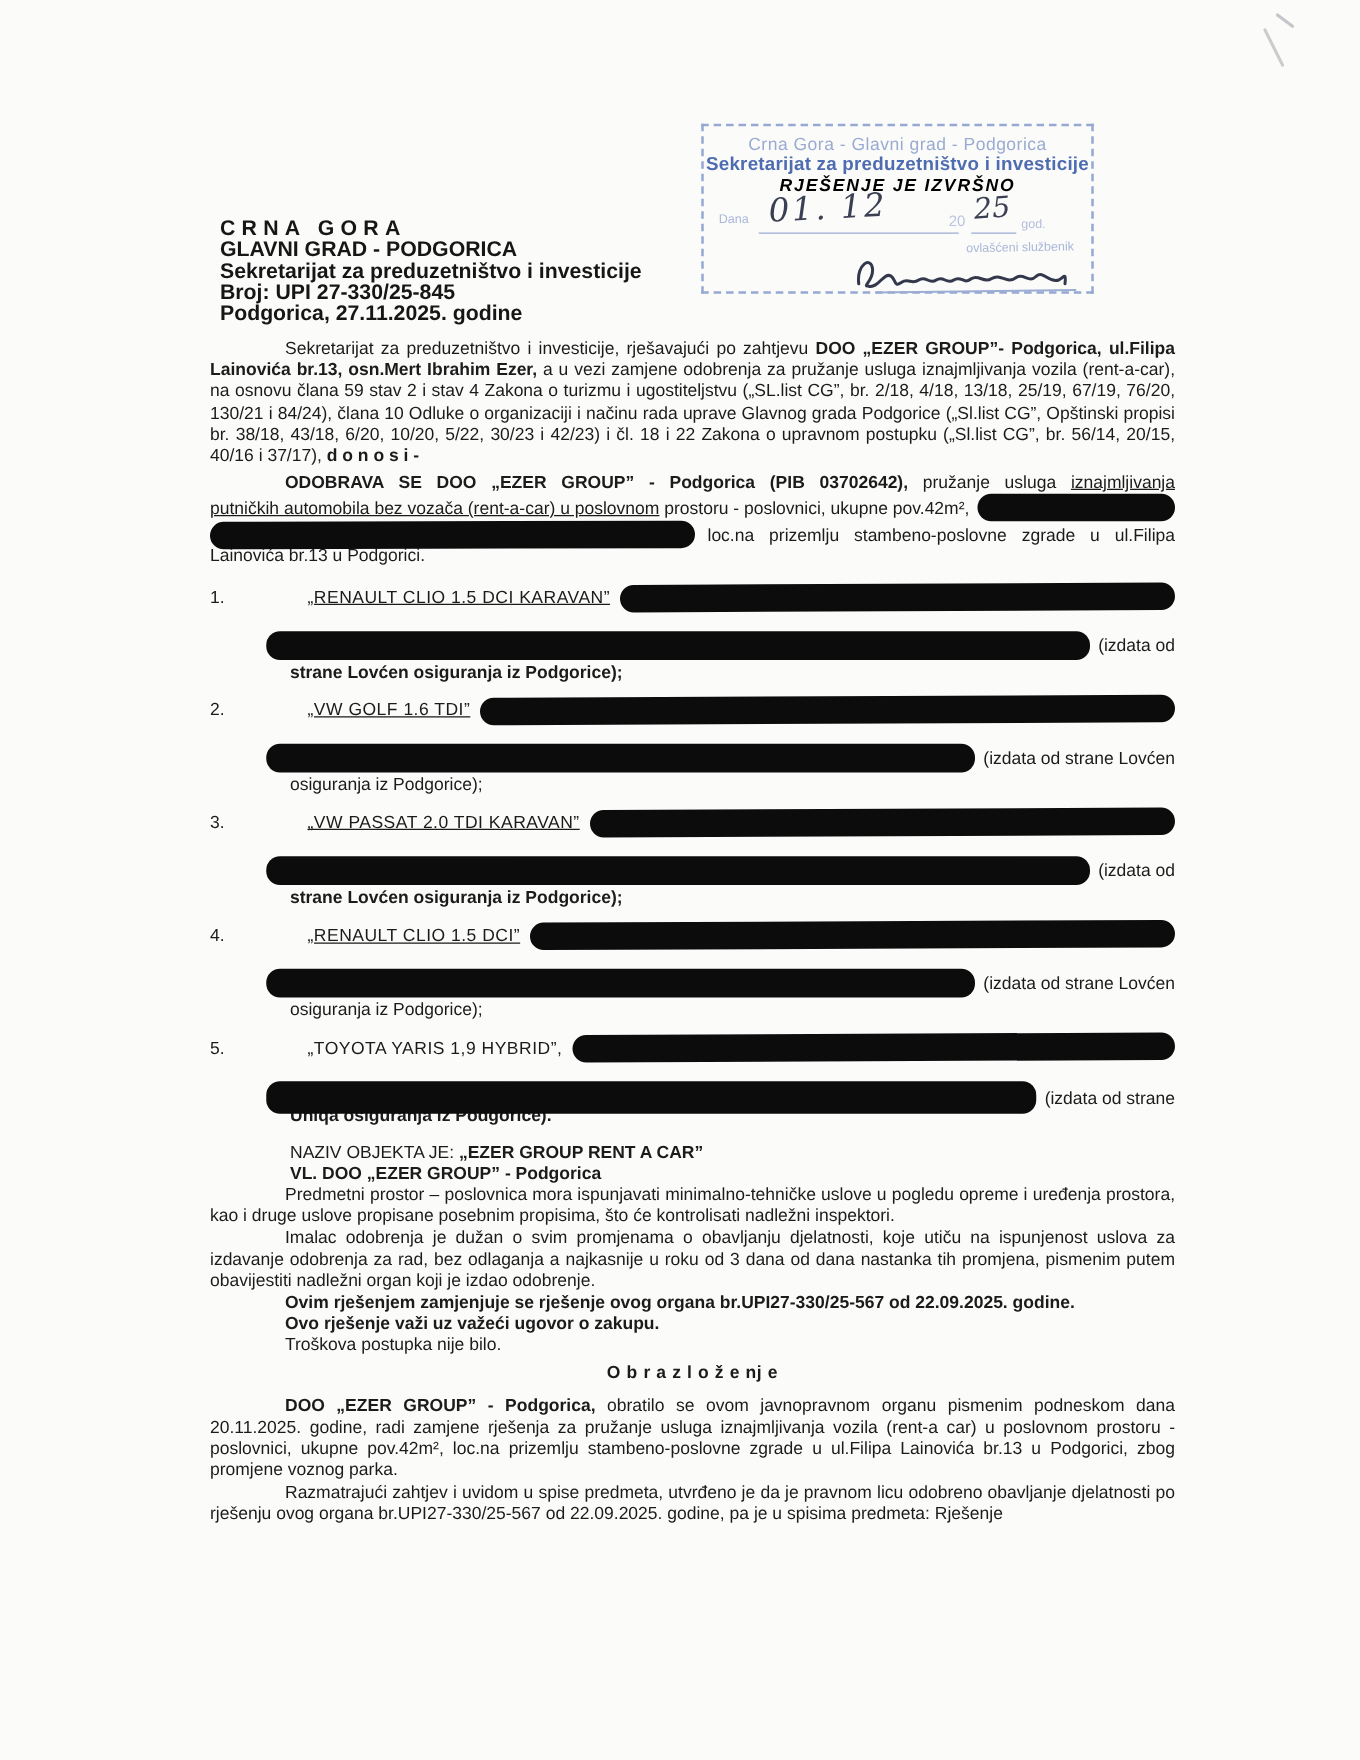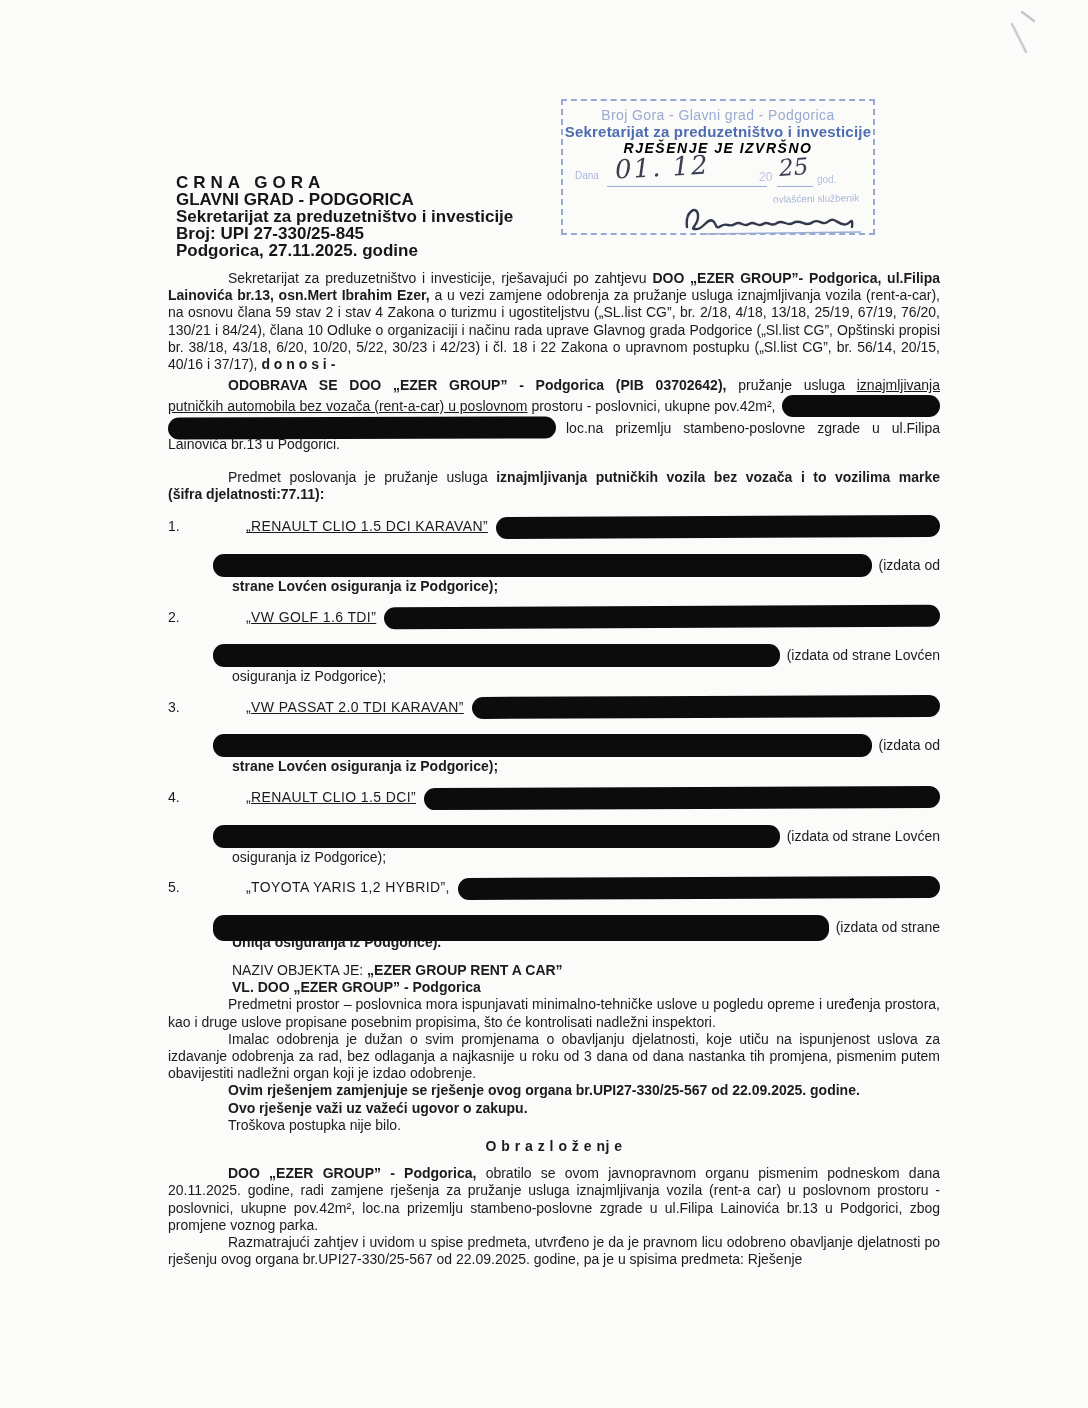--- a/index.html
+++ b/index.html
@@ -85,21 +85,21 @@
 <body>
 
 <div class="page">
 
   <svg class="pen-mark" width="60" height="60" viewBox="0 0 60 60">
     <line x1="32" y1="8" x2="44" y2="17" stroke="#c6c6ca" stroke-width="2.5" stroke-linecap="round"></line>
     <line x1="22" y1="20" x2="36" y2="48" stroke="#cccccf" stroke-width="2.5" stroke-linecap="round"></line>
   </svg>
 
   <div class="stamp">
-    <div class="stamp-l1">Broj Gora - Glavni grad - Podgorica</div>
+    <div class="stamp-l1">Crna Gora - Glavni grad - Podgorica</div>
     <div class="stamp-l2">Sekretarijat za preduzetništvo i investicije</div>
     <div class="stamp-l3">RJEŠENJE JE IZVRŠNO</div>
     <div class="stamp-date-row">
       <span class="stamp-date-label">Dana</span>
       <span class="stamp-date-underline"></span>
       <span class="stamp-date-underline2"></span>
       <span class="hw stamp-date-main">01. 12</span>
       <span class="stamp-date-ghost">20</span>
       <span class="hw stamp-date-year">25</span>
       <span class="stamp-date-suffix">god.</span>
@@ -130,24 +130,20 @@
           <span><span class="u">putničkih automobila bez vozača (rent-a-car) u poslovnom</span><span> prostoru - poslovnici, ukupne pov.42m²,</span></span>
           <span class="bar grow"></span>
         </div>
       <div class="flexline odz-l3">
           <span class="bar"></span>
           <span class="txt">loc.na prizemlju stambeno-poslovne zgrade u ul.Filipa</span>
         </div>
       <div class="odz-l4">Lainovića br.13 u Podgorici.</div>
     </div>
 
-    <div class="predmet">
-      <div class="fj" style="text-indent:60px;"><span>Predmet poslovanja je pružanje usluga </span><span class="b">iznajmljivanja putničkih vozila bez vozača i to vozilima marke</span></div>
-      <div class="b">(šifra djelatnosti:77.11):</div>
-    </div>
 
     <div class="vlist">
       <div class="vehicle">
         <div class="vrow1">
             <span class="vnum">1.</span>
             <span class="vname">„RENAULT CLIO 1.5 DCI KARAVAN”</span>
             <span class="bar"></span>
           </div>
         <div class="vrow2">
             <span class="bar"></span>
@@ -187,21 +183,21 @@
           </div>
         <div class="vrow2">
             <span class="bar"></span>
             <span class="vtail">(izdata od strane Lovćen</span>
           </div>
         <div class="vrow3">osiguranja iz Podgorice);</div>
       </div>
       <div class="vehicle">
         <div class="vrow1">
             <span class="vnum">5.</span>
-            <span class="vname">„TOYOTA YARIS 1,2 HYBRID”,</span>
+            <span class="vname">„TOYOTA YARIS 1,9 HYBRID”,</span>
             <span class="bar"></span>
           </div>
         <div class="vrow2">
             <span class="bar"></span>
             <span class="vtail">(izdata od strane</span>
           </div>
         <div class="vrow3">Uniqa osiguranja iz Podgorice).</div>
       </div>
     </div>
 

